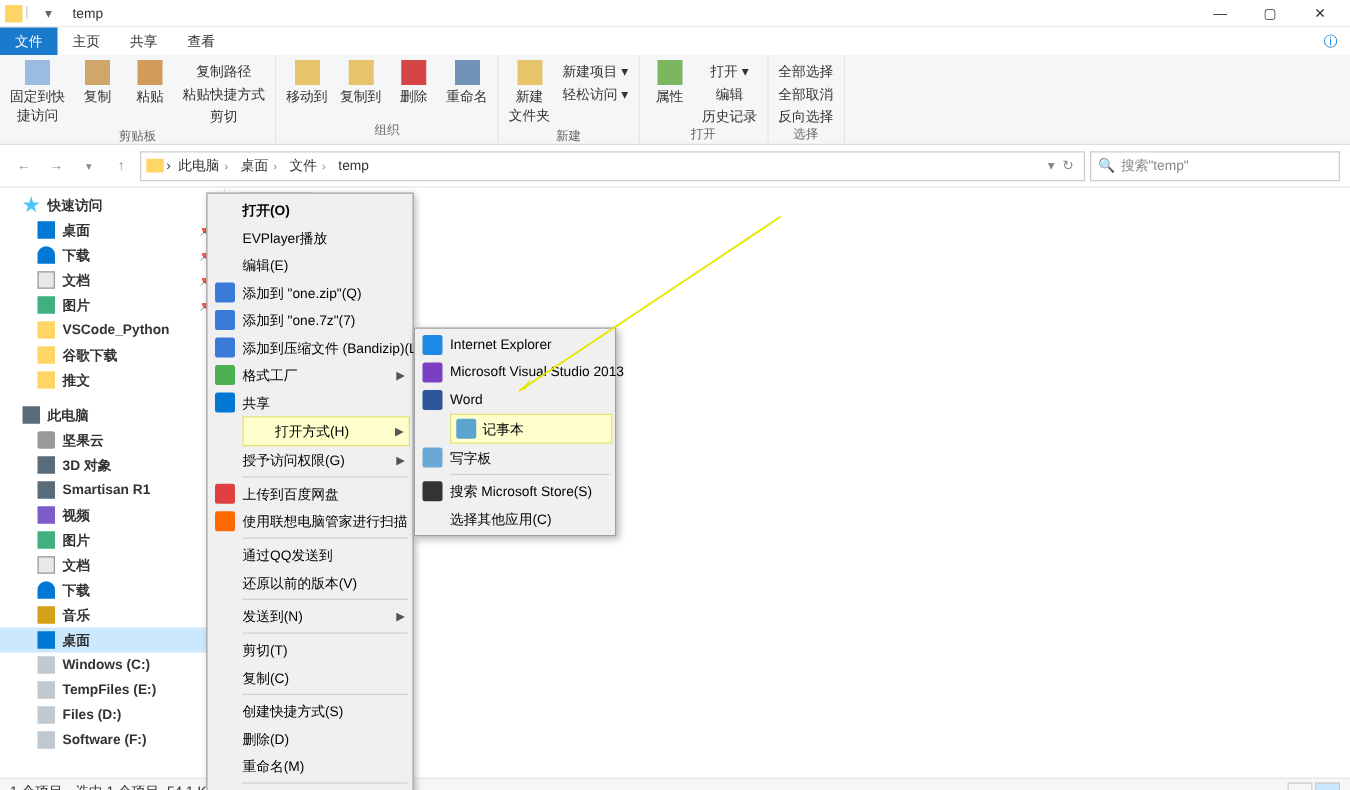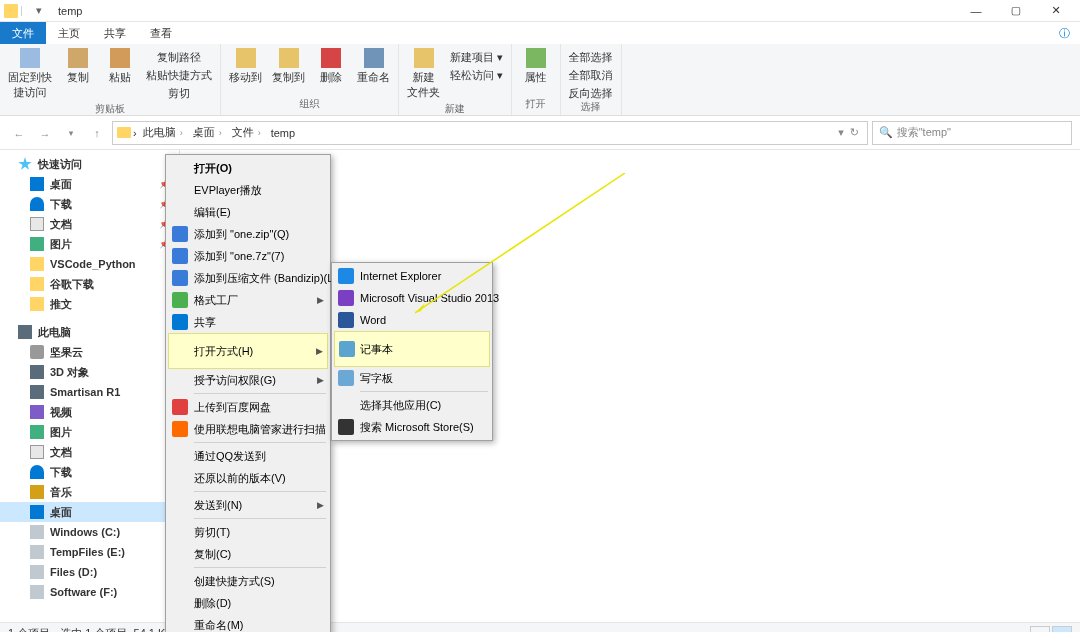--- a/index.html
+++ b/index.html
@@ -52,21 +52,21 @@
 .file-item{width:60px;text-align:center;color:#333;padding:4px;background:#cce8ff;border:1px solid #99ccee;position:absolute;left:10px;top:4px;}
 .file-ico{width:40px;height:50px;background:#fff;border:1px solid #ccc;margin:0 auto 4px;border-radius:2px;position:relative;}
 .file-ico::before{content:"";position:absolute;top:0;right:0;width:12px;height:12px;background:#eee;clip-path:polygon(0 0,100% 100%,0 100%);}
 .status-bar{height:22px;background:#f5f6f7;border-top:1px solid #e5e5e5;display:flex;align-items:center;padding:0 8px;font-size:10px;color:#333;}
 .status-bar .sright{margin-left:auto;display:flex;gap:2px;}
 .viewbtn{width:20px;height:16px;border:1px solid #ccc;}
 .viewbtn.active{background:#cce8ff;}
 
 .ctx{position:absolute;background:#f0f0f0;border:1px solid #a0a0a0;box-shadow:2px 2px 6px rgba(0,0,0,0.3);padding:2px;}
 .ctx-item{display:flex;align-items:center;height:22px;padding:0 20px 0 26px;color:#000;position:relative;white-space:nowrap;}
-.ctx-item:hover,.ctx-item.hl{background:#ffffcc;border:1px solid #e0e080;padding:0 19px 0 25px;height:36px;}
+.ctx-item:hover,.ctx-item.hl{background:#ffffcc;border:1px solid #e0e080;padding:0 19px 0 25px;height:24px;margin-left:26px;}
 .ctx-item .cico{position:absolute;left:4px;width:16px;height:16px;}
 .ctx-item .carr{position:absolute;right:4px;font-size:9px;color:#555;}
 .ctx-sep{height:1px;background:#d0d0d0;margin:2px 2px 2px 26px;}
 #ctx1{left:165px;top:154px;width:166px;}
 #ctx2{left:331px;top:262px;width:162px;}
 .arrow-line{position:absolute;left:415px;top:173px;width:215px;height:145px;pointer-events:none;}
 </style>
 </head>
 <body>
 
@@ -165,20 +165,34 @@
       </div>
     </div>
     <div class="rlabel">新建</div>
   </div>
   <div class="rgroup">
     <div class="ritems">
       <div class="rbtn">
           <span class="ricon" style="background:#7bb661;"></span>
           <span>属性</span>
         </div>
+      <div class="sub">
+        <div class="rbtn sm">
+            <span class="ricon sm" style="background:#7bb661;"></span>
+            <span>打开 ▾</span>
+          </div>
+        <div class="rbtn sm">
+            <span class="ricon sm" style="background:#6aa4c8;"></span>
+            <span>编辑</span>
+          </div>
+        <div class="rbtn sm">
+            <span class="ricon sm" style="background:#6aa4c8;"></span>
+            <span>历史记录</span>
+          </div>
+      </div>
     </div>
     <div class="rlabel">打开</div>
   </div>
   <div class="rgroup">
     <div class="ritems">
       <div class="sub">
         <div class="rbtn sm">
             <span class="ricon sm" style="background:#6aa4c8;"></span>
             <span>全部选择</span>
           </div>
@@ -439,24 +453,24 @@
     <div class="ctx-item hl">
       <span class="cico" style="background: rgb(91, 164, 207); border-radius: 2px;"></span>
       <span>记事本</span>
     </div>
     <div class="ctx-item">
       <span class="cico" style="background: rgb(107, 168, 214); border-radius: 2px;"></span>
       <span>写字板</span>
     </div>
     <div class="ctx-sep"></div>
     <div class="ctx-item">
-      <span>选择其他应用(C)</span>
-    </div>
-    <div class="ctx-item">
       <span class="cico" style="background: rgb(51, 51, 51); border-radius: 2px;"></span>
       <span>搜索 Microsoft Store(S)</span>
+    </div>
+    <div class="ctx-item">
+      <span>选择其他应用(C)</span>
     </div>
   </div>
 
 <svg class="arrow-line">
   <line x1="210" y1="0" x2="0" y2="140" stroke="#e6e600" stroke-width="1.5"></line>
   <polygon points="0,140 10,130 6,138" fill="#e6e600"></polygon>
 </svg>
 
 </body></html>

